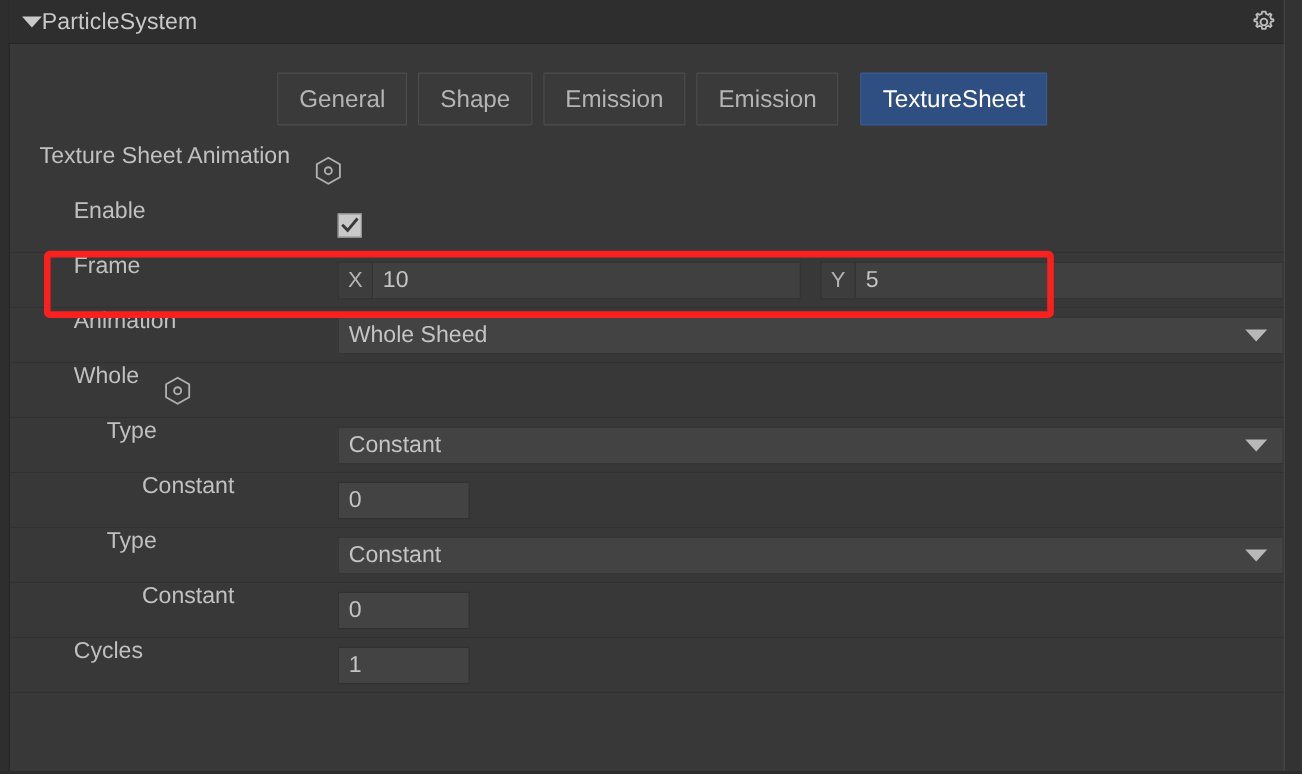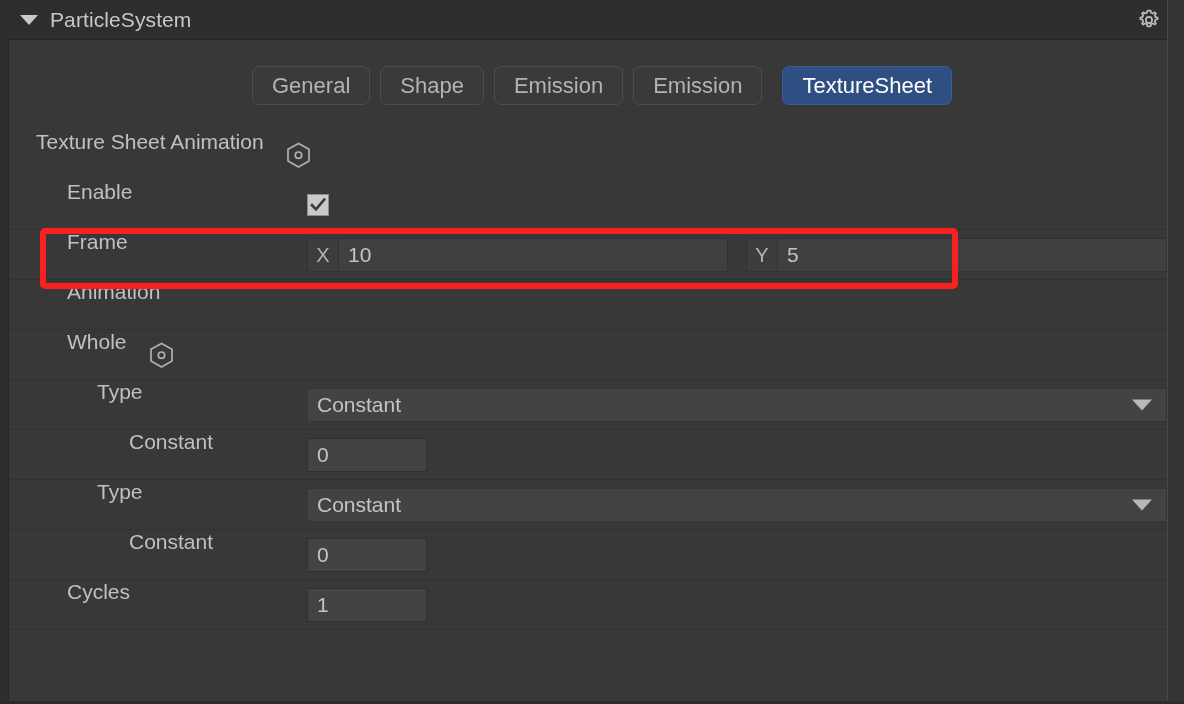--- a/index.html
+++ b/index.html
@@ -63,21 +63,20 @@
     align-items: center;
   }
   .foldout-arrow {
     width: 0; height: 0;
     margin-left: 12px;
     border-left: 9px solid transparent;
     border-right: 9px solid transparent;
     border-top: 10px solid #c9c9c9;
   }
   .title-text {
-    margin-left: 12px;
     color: #c8c8c8;
     font-size: 21px;
     letter-spacing: 0.1px;
   }
   .gear-btn {
     position: absolute;
     right: 22px; top: 50%;
     transform: translateY(-50%);
     width: 26px; height: 26px;
     display: flex; align-items: center; justify-content: center;
@@ -86,26 +85,26 @@
 
   
   .tabrow {
     position: absolute;
     left: 252px; top: 66px;
     display: flex;
     gap: 10px;
     align-items: center;
   }
   .tab {
-    height: 39px;
+    height: 48px;
     padding: 0 19px;
     display: flex;
     align-items: center;
     justify-content: center;
-    border-radius: 7px;
+    border-radius: 1px;
     border: 1px solid #4d4d4d;
     background: #3a3a3a;
     color: #b4b4b4;
     font-size: 22px;
     box-sizing: border-box;
     cursor: pointer;
     white-space: nowrap;
   }
   .tab.active {
     background: #2f4f82;
@@ -323,20 +322,26 @@
         <div class="vec">
           <div class="vec-axis">Y</div>
           <div class="vec-input">5</div>
         </div>
       </div>
       <div class="row-sep"></div>
     </div>
 
     <div class="row">
       <div class="label lvl1">Animation</div>
+      <div class="fieldcol">
+        <div class="dropdown">
+          <span>Whole Sheed</span>
+          <span class="dd-arrow"></span>
+        </div>
+      </div>
       <div class="row-sep"></div>
     </div>
 
     <div class="row">
       <div class="label lvl1">Whole</div>
       <div class="hexicon">
         <svg width="25" height="27" viewBox="0 0 25 27" aria-hidden="true">
           <path d="M12.5 1.4 L23 7.3 L23 19.1 L12.5 25 L2 19.1 L2 7.3 Z" fill="none" stroke="#b0b0b0" stroke-width="1.7" stroke-linejoin="round"></path>
           <circle cx="12.5" cy="13.2" r="3.2" fill="none" stroke="#b0b0b0" stroke-width="1.7"></circle>
         </svg>

